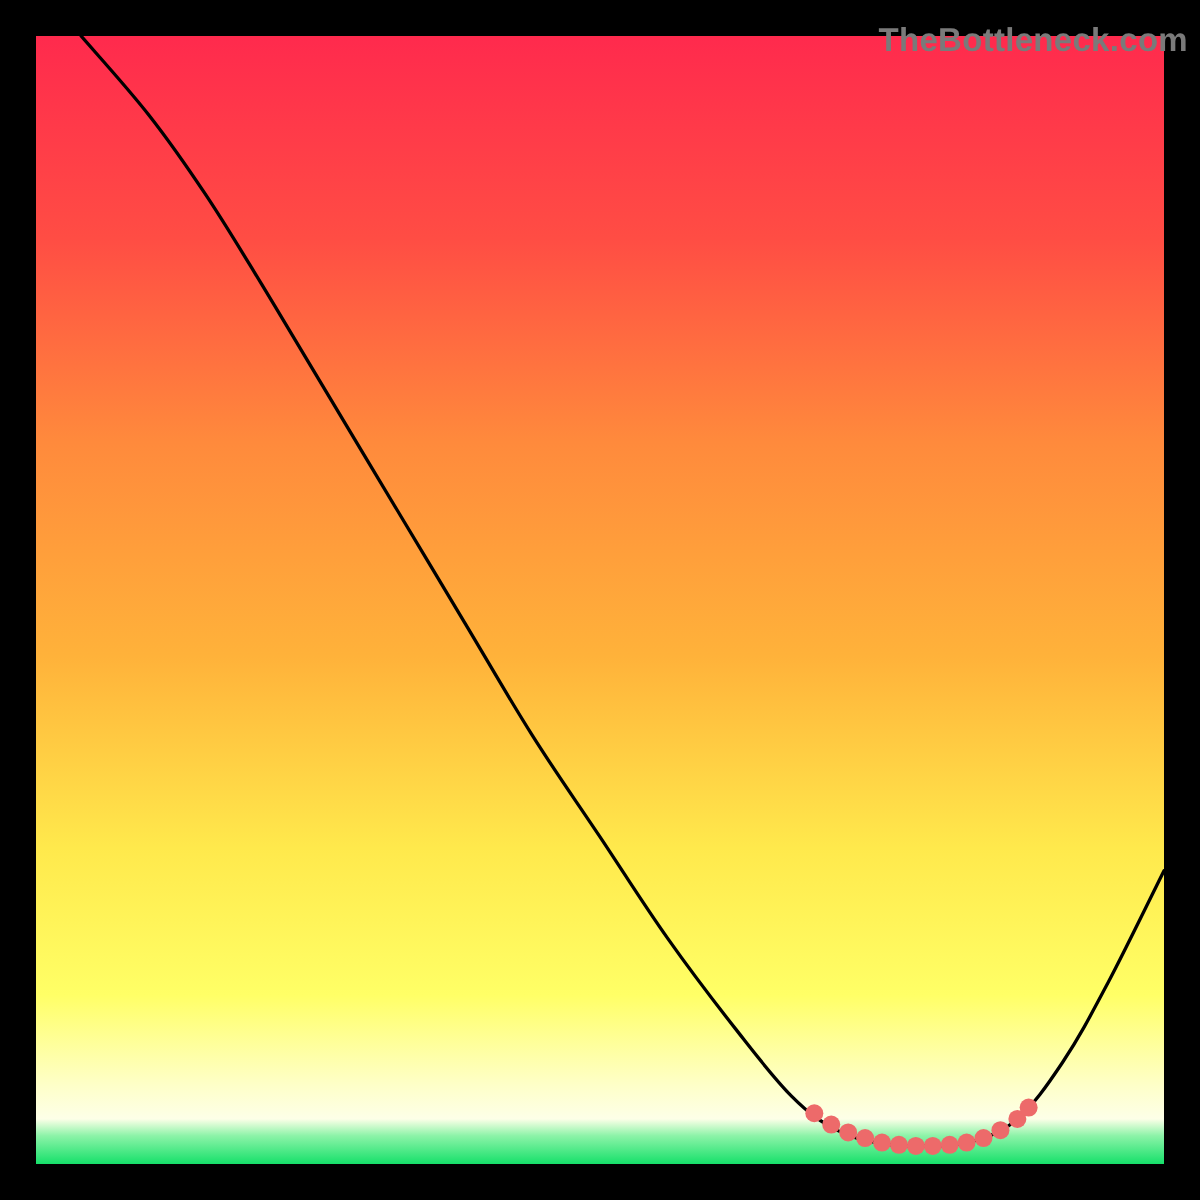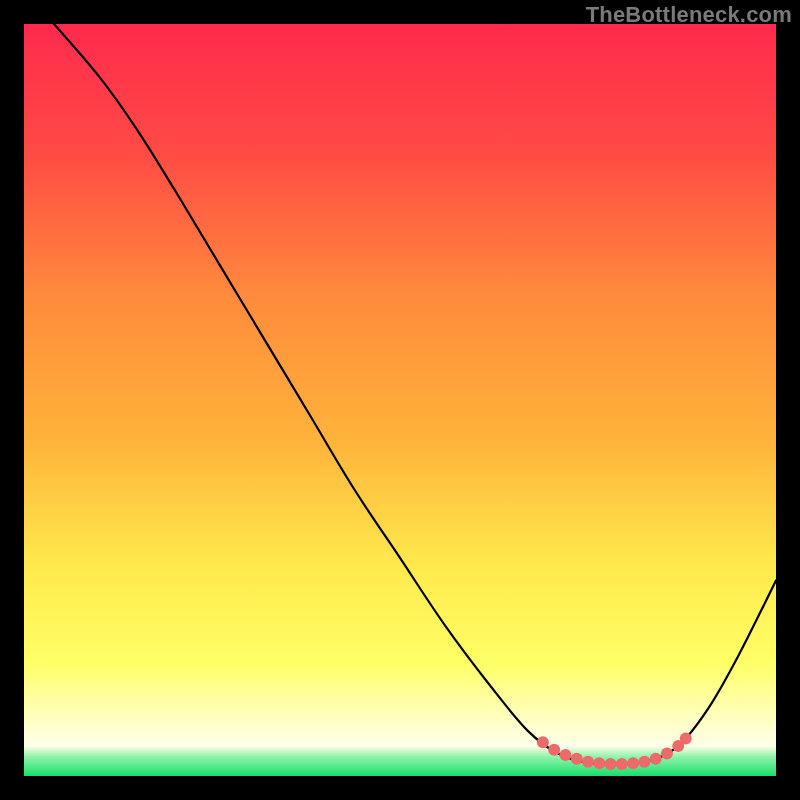--- a/index.html
+++ b/index.html
@@ -12,21 +12,21 @@
     overflow: hidden;
   }
   .frame {
     position: relative;
     width: 800px;
     height: 800px;
     background: #000;
   }
   .watermark {
     position: absolute;
-    top: 2px;
+    top: 14px;
     right: 8px;
     color: #7a7a7a;
     font-size: 22px;
     font-weight: 600;
     letter-spacing: 0.2px;
     z-index: 10;
     user-select: none;
   }
   .plot {
     position: absolute;

